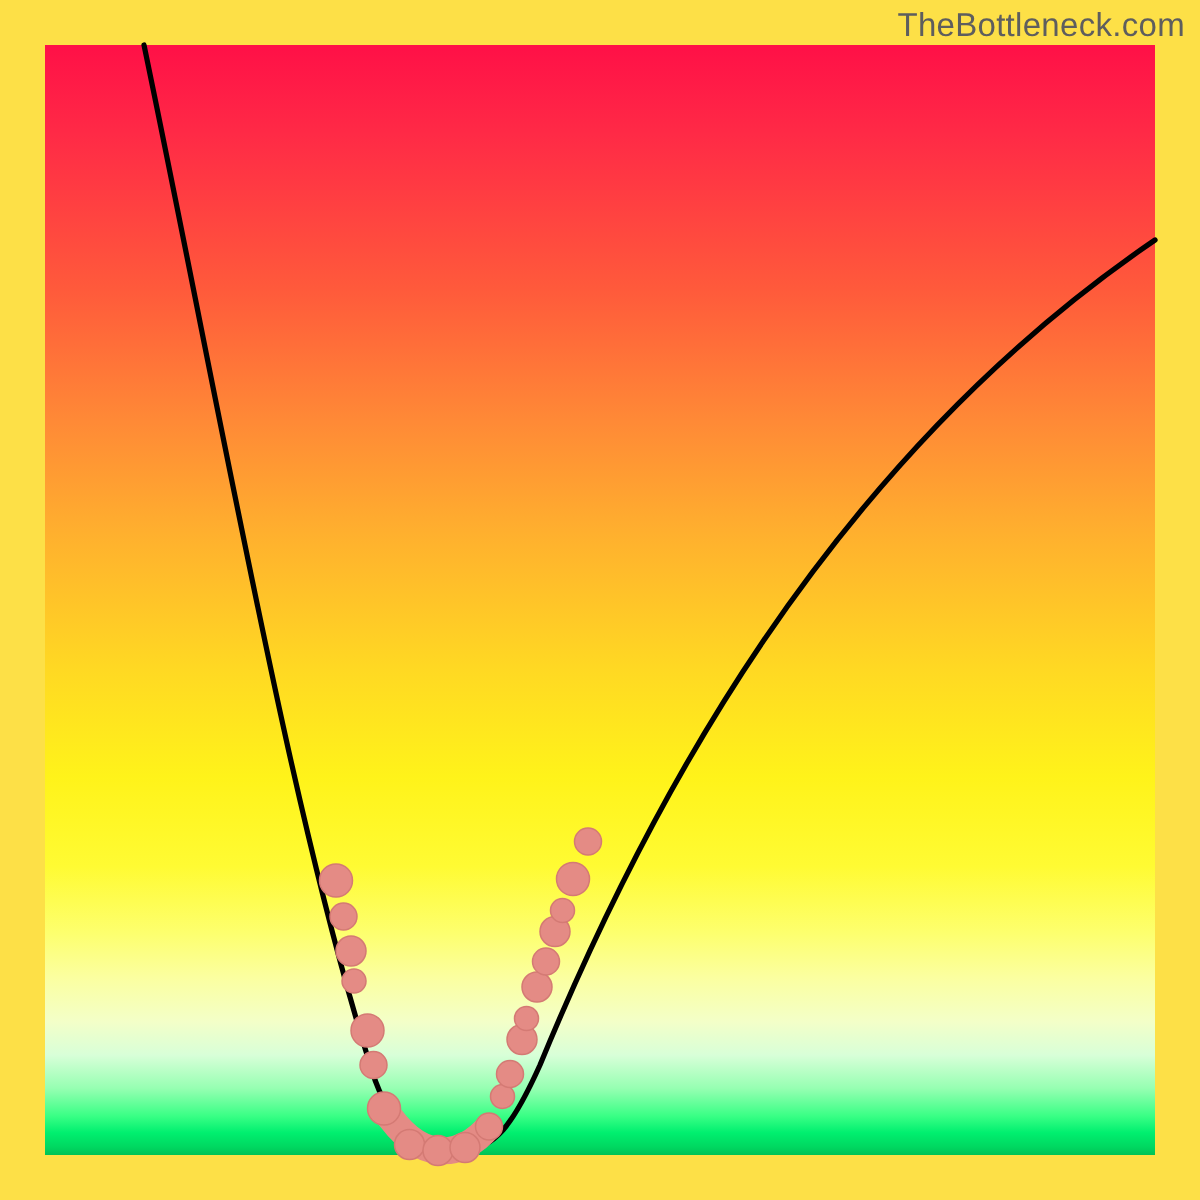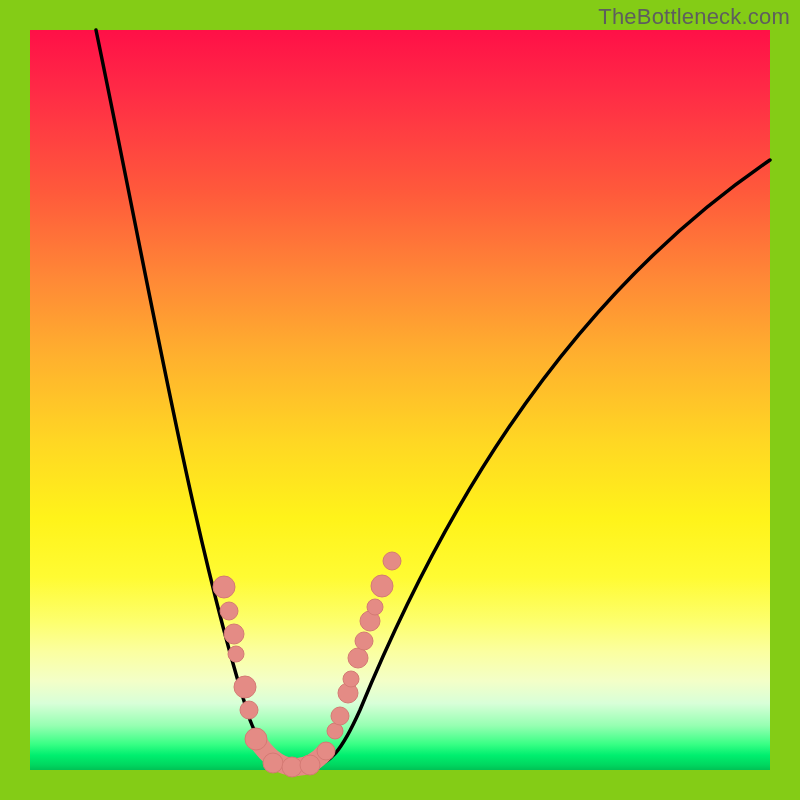--- a/index.html
+++ b/index.html
@@ -10,21 +10,21 @@
     background: #000;
     overflow: hidden;
     font-family: Arial, Helvetica, sans-serif;
   }
   .frame {
     position: absolute;
     left: 0;
     top: 0;
     width: 800px;
     height: 800px;
-    background: #84cc16;
+    background: #fde047;
   }
   .plot {
     position: absolute;
     left: 30px;
     top: 30px;
     width: 740px;
     height: 740px;
     
     background: linear-gradient(
       to bottom,

